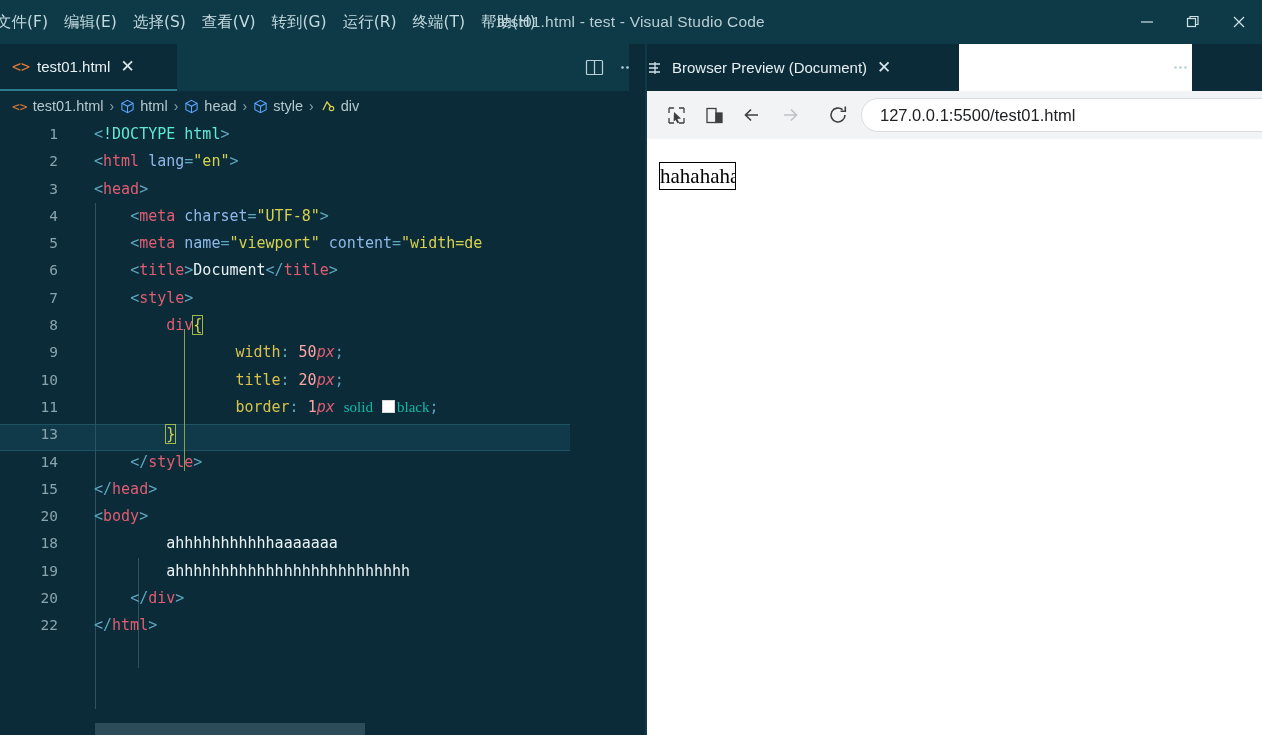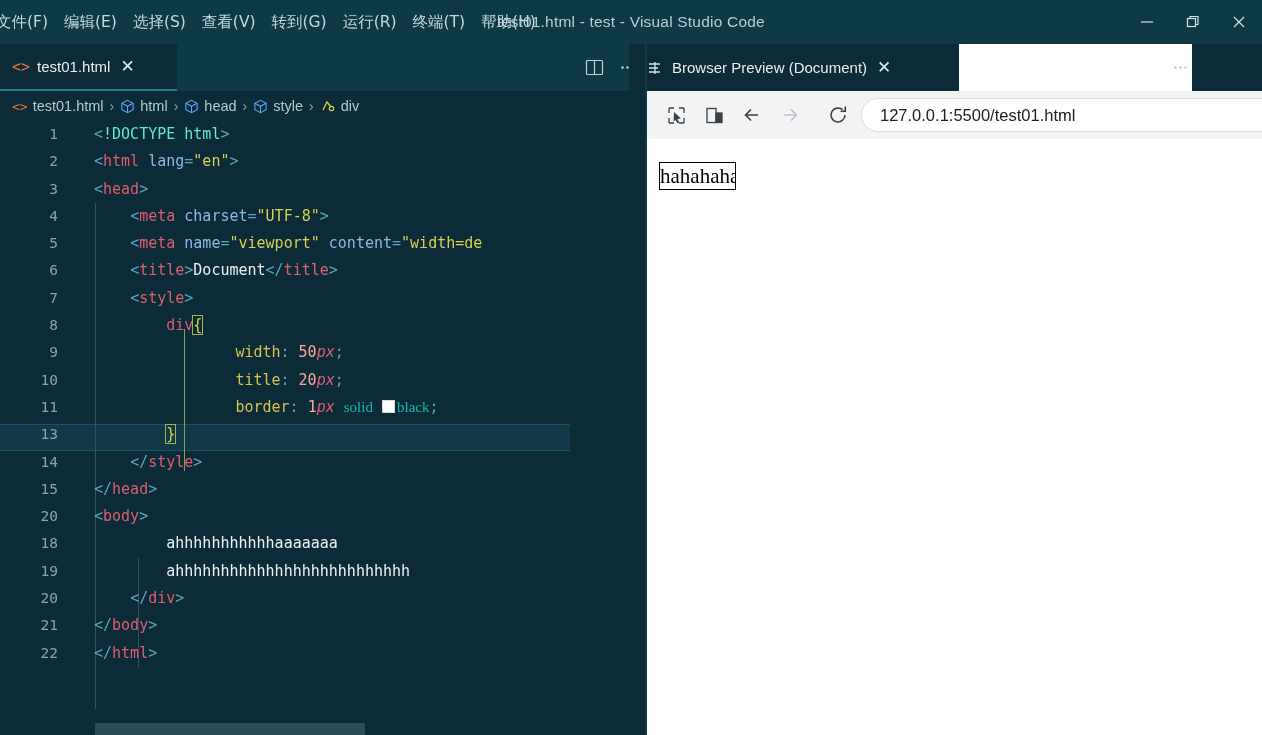--- a/index.html
+++ b/index.html
@@ -381,21 +381,20 @@
       <div class="line"><span class="ln">9</span><span class="ltxt">            <span class="t-prop">width</span><span class="t-colon">:</span> <span class="t-num">50</span><span class="t-unit">px</span><span class="t-semi">;</span></span></div>
       <div class="line"><span class="ln">10</span><span class="ltxt">            <span class="t-prop">title</span><span class="t-colon">:</span> <span class="t-num">20</span><span class="t-unit">px</span><span class="t-semi">;</span></span></div>
       <div class="line"><span class="ln">11</span><span class="ltxt">            <span class="t-prop">border</span><span class="t-colon">:</span> <span class="t-num">1</span><span class="t-unit">px</span> <span class="t-val">solid</span> <span class="swatch"></span><span class="t-val">black</span><span class="t-semi">;</span></span></div>
       <div class="line"><span class="ln">13</span><span class="ltxt">        <span class="t-brace brace-box">}</span></span></div>
       <div class="line"><span class="ln">14</span><span class="ltxt">    <span class="t-punc">&lt;/</span><span class="t-tag">style</span><span class="t-punc">&gt;</span></span></div>
       <div class="line"><span class="ln">15</span><span class="ltxt"><span class="t-punc">&lt;/</span><span class="t-tag">head</span><span class="t-punc">&gt;</span></span></div>
       <div class="line"><span class="ln">20</span><span class="ltxt"><span class="t-punc">&lt;</span><span class="t-tag">body</span><span class="t-punc">&gt;</span></span></div>
       <div class="line"><span class="ln">18</span><span class="ltxt">        <span class="t-txt">ahhhhhhhhhhhaaaaaaa</span></span></div>
       <div class="line"><span class="ln">19</span><span class="ltxt">        <span class="t-txt">ahhhhhhhhhhhhhhhhhhhhhhhhhh</span></span></div>
       <div class="line"><span class="ln">20</span><span class="ltxt">    <span class="t-punc">&lt;/</span><span class="t-tag">div</span><span class="t-punc">&gt;</span></span></div>
-      <div class="line"><span class="ln">21</span><span class="ltxt"><span class="t-punc">&lt;/</span><span class="t-tag">body</span><span class="t-punc">&gt;</span></span></div>
       <div class="line"><span class="ln">22</span><span class="ltxt"><span class="t-punc">&lt;/</span><span class="t-tag">html</span><span class="t-punc">&gt;</span></span></div>
     </div>
 
     <div class="h-scroll"></div>
   </div>
 
   <div class="minimap">
     <div class="mm-row" style="left:10px;  top:8px;  width:14px; background:#c4566a;"></div>
     <div class="mm-row" style="left:10px;  top:12px; width:18px; background:#c4566a;"></div>
     <div class="mm-row" style="left:10px;  top:16px; width:10px; background:#c4566a;"></div>

